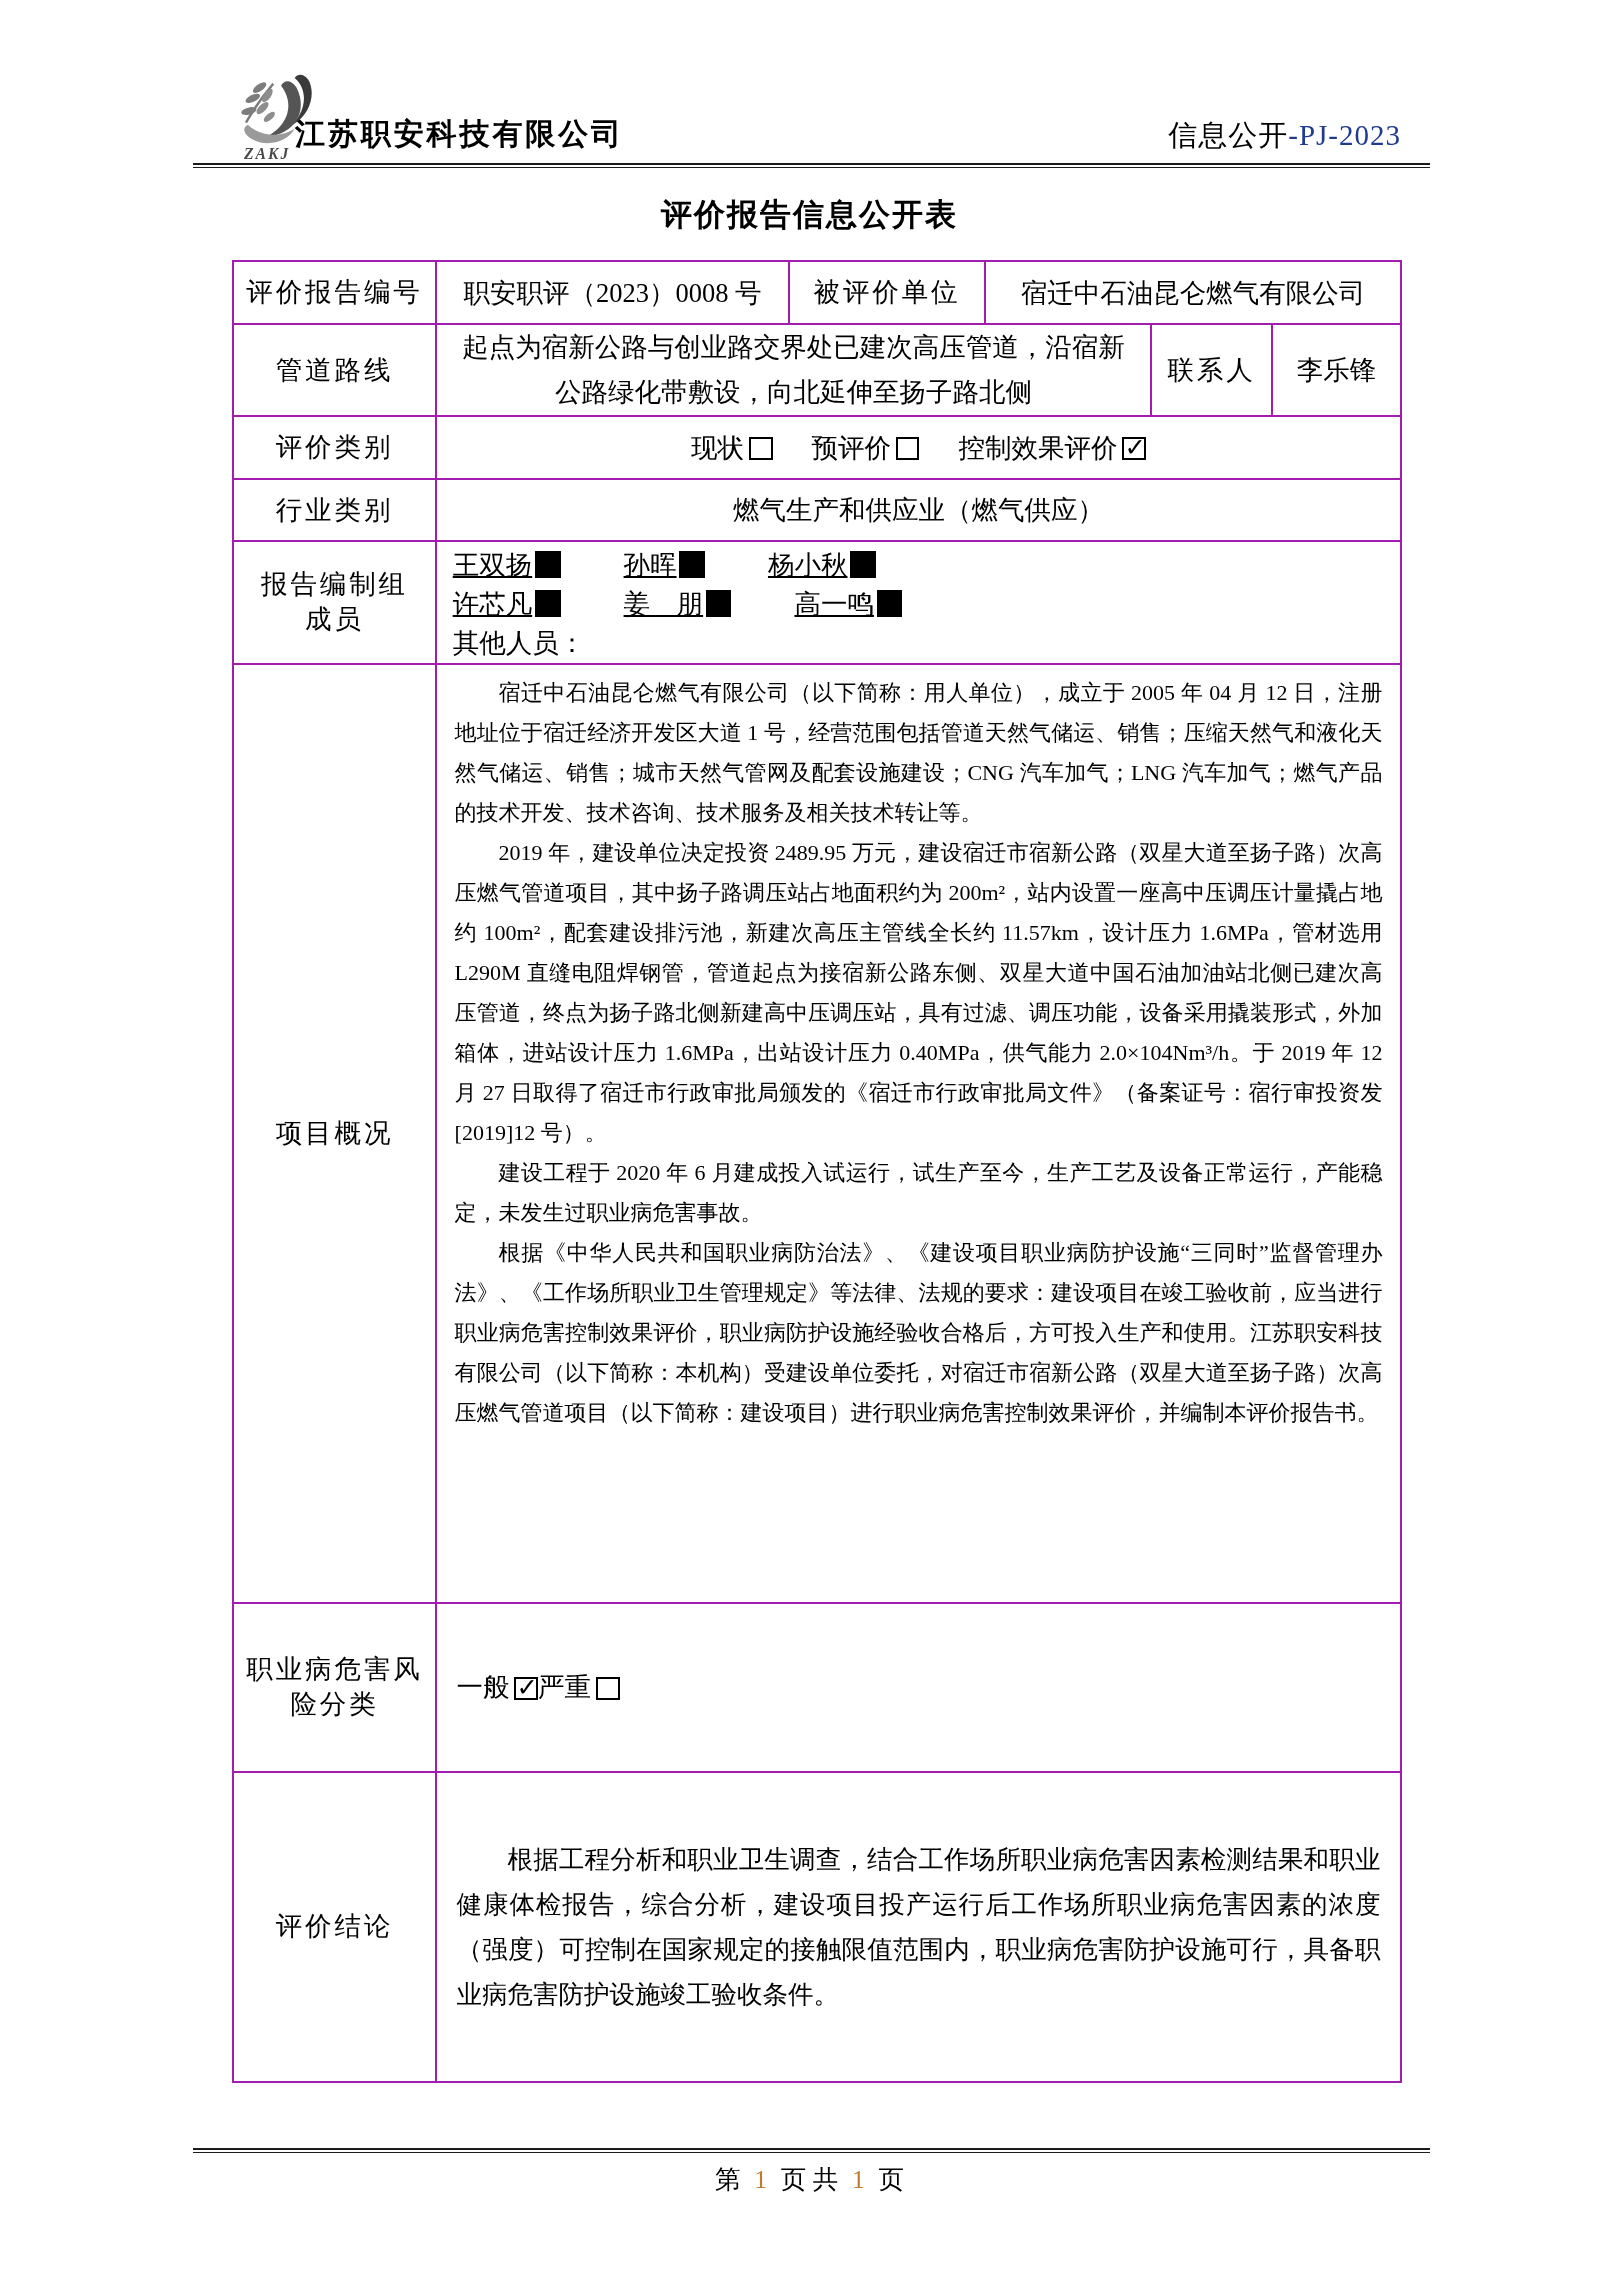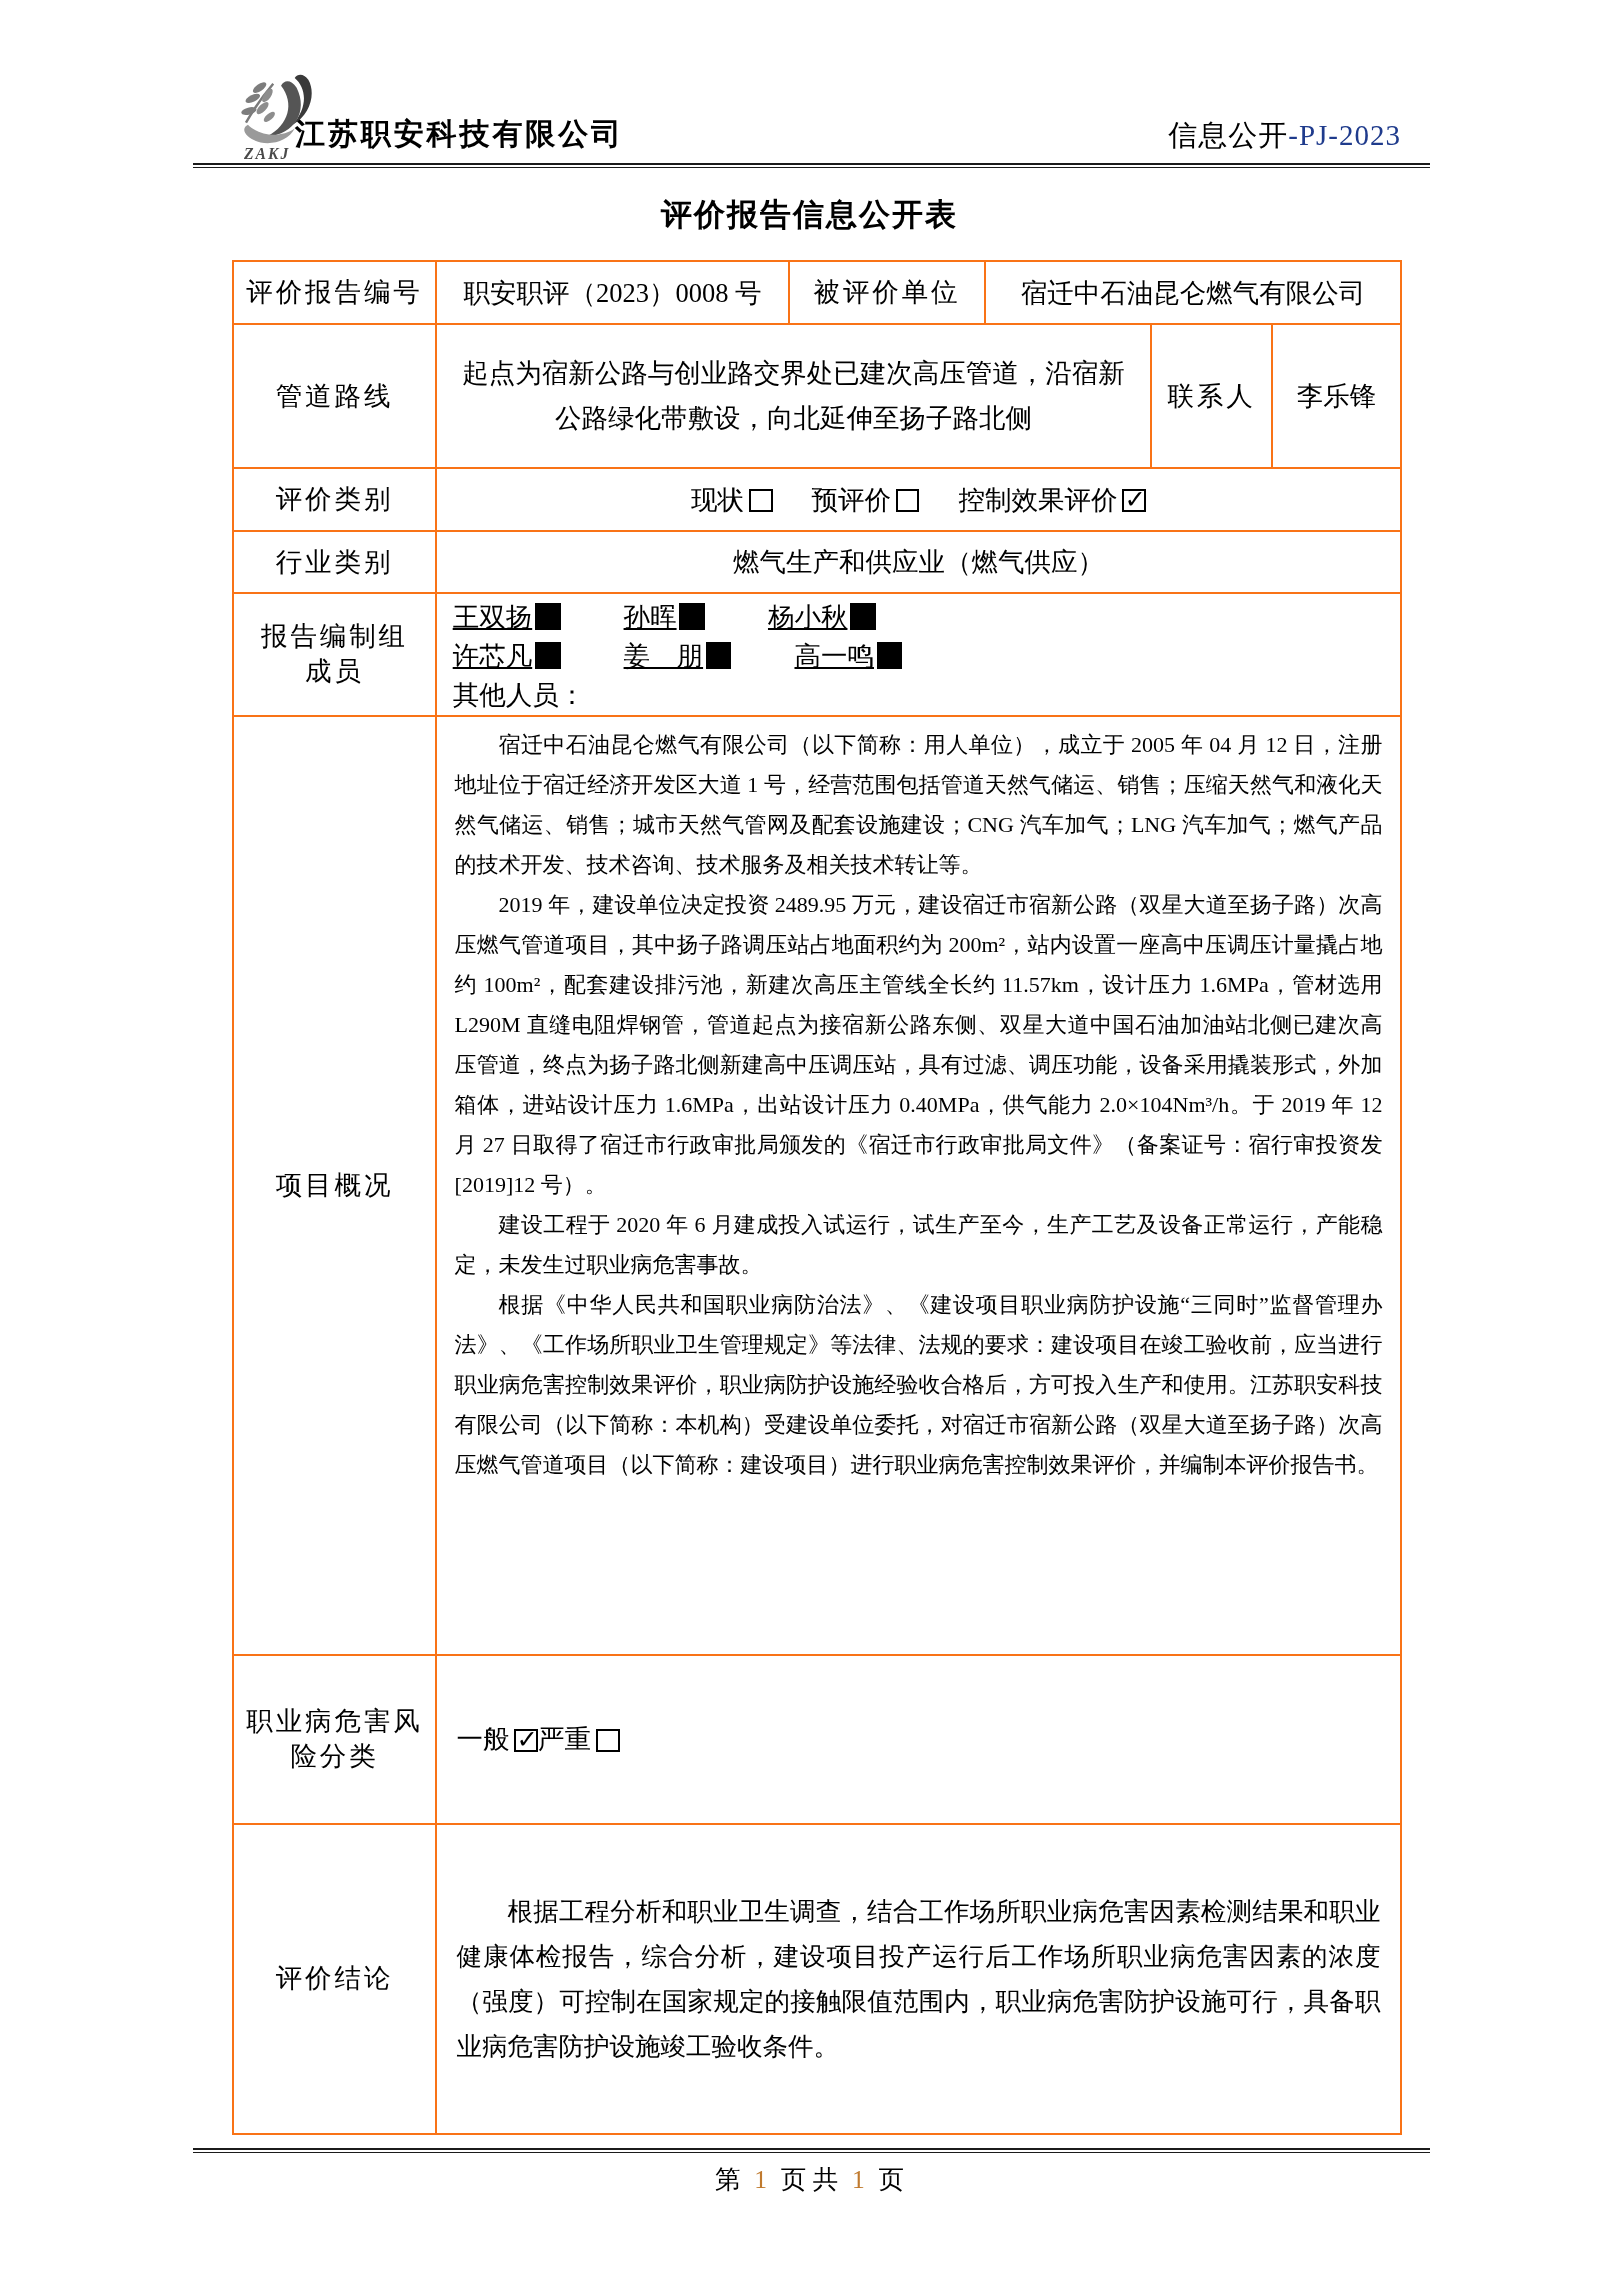--- a/index.html
+++ b/index.html
@@ -18,25 +18,25 @@
   .rule{position:absolute;left:193px;width:1237px;height:2px;
     border-top:2.9px solid #1b1b1b;border-bottom:1px solid #1b1b1b;}
   .hdr-rule{top:163px;}
   .ftr-rule{top:2148px;}
   
   .doc-title{position:absolute;top:194px;left:0;width:100%;text-align:center;
     font-size:31px;font-weight:bold;letter-spacing:2px;}
   
   table.main{position:absolute;left:232px;top:260px;width:1167px;
     border-collapse:collapse;table-layout:fixed;border:2.9px solid #000;}
-  td{border:2px solid #f97316;font-size:26.5px;padding:0;vertical-align:middle;}
+  td{border:2px solid #a21caf;font-size:26.5px;padding:0;vertical-align:middle;}
   tr.thick td{border-top:2.9px solid #000;}
   td.lbl{text-align:center;letter-spacing:2.9px;line-height:35px;}
   td.ctr{text-align:center;}
-  .r1{height:63px;} .r2{height:144px;} .r3{height:63px;} .r4{height:62px;}
+  .r1{height:63px;} .r2{height:92px;} .r3{height:63px;} .r4{height:62px;}
   .r5{height:120px;} .r6{height:939px;} .r7{height:169px;} .r8{height:310px;}
   .pipeline{ text-align:center;line-height:45px;padding:0 13.7px;}
   .opts{display:flex;justify-content:center;align-items:center;gap:39px;}
   .opts-left{display:flex;justify-content:flex-start;align-items:center;
     padding-left:19.6px;}
   .opt{white-space:nowrap;}
   .cb{display:inline-block;width:19.6px;height:19.6px;border:2.9px solid #000;
     margin-left:4.9px;vertical-align:-3.9px;position:relative;}
   .cb.checked::after{content:"✓";position:absolute;left:0px;top:-6.9px;
     font-size:25.5px;font-weight:bold;font-family:"DejaVu Sans",sans-serif;}

